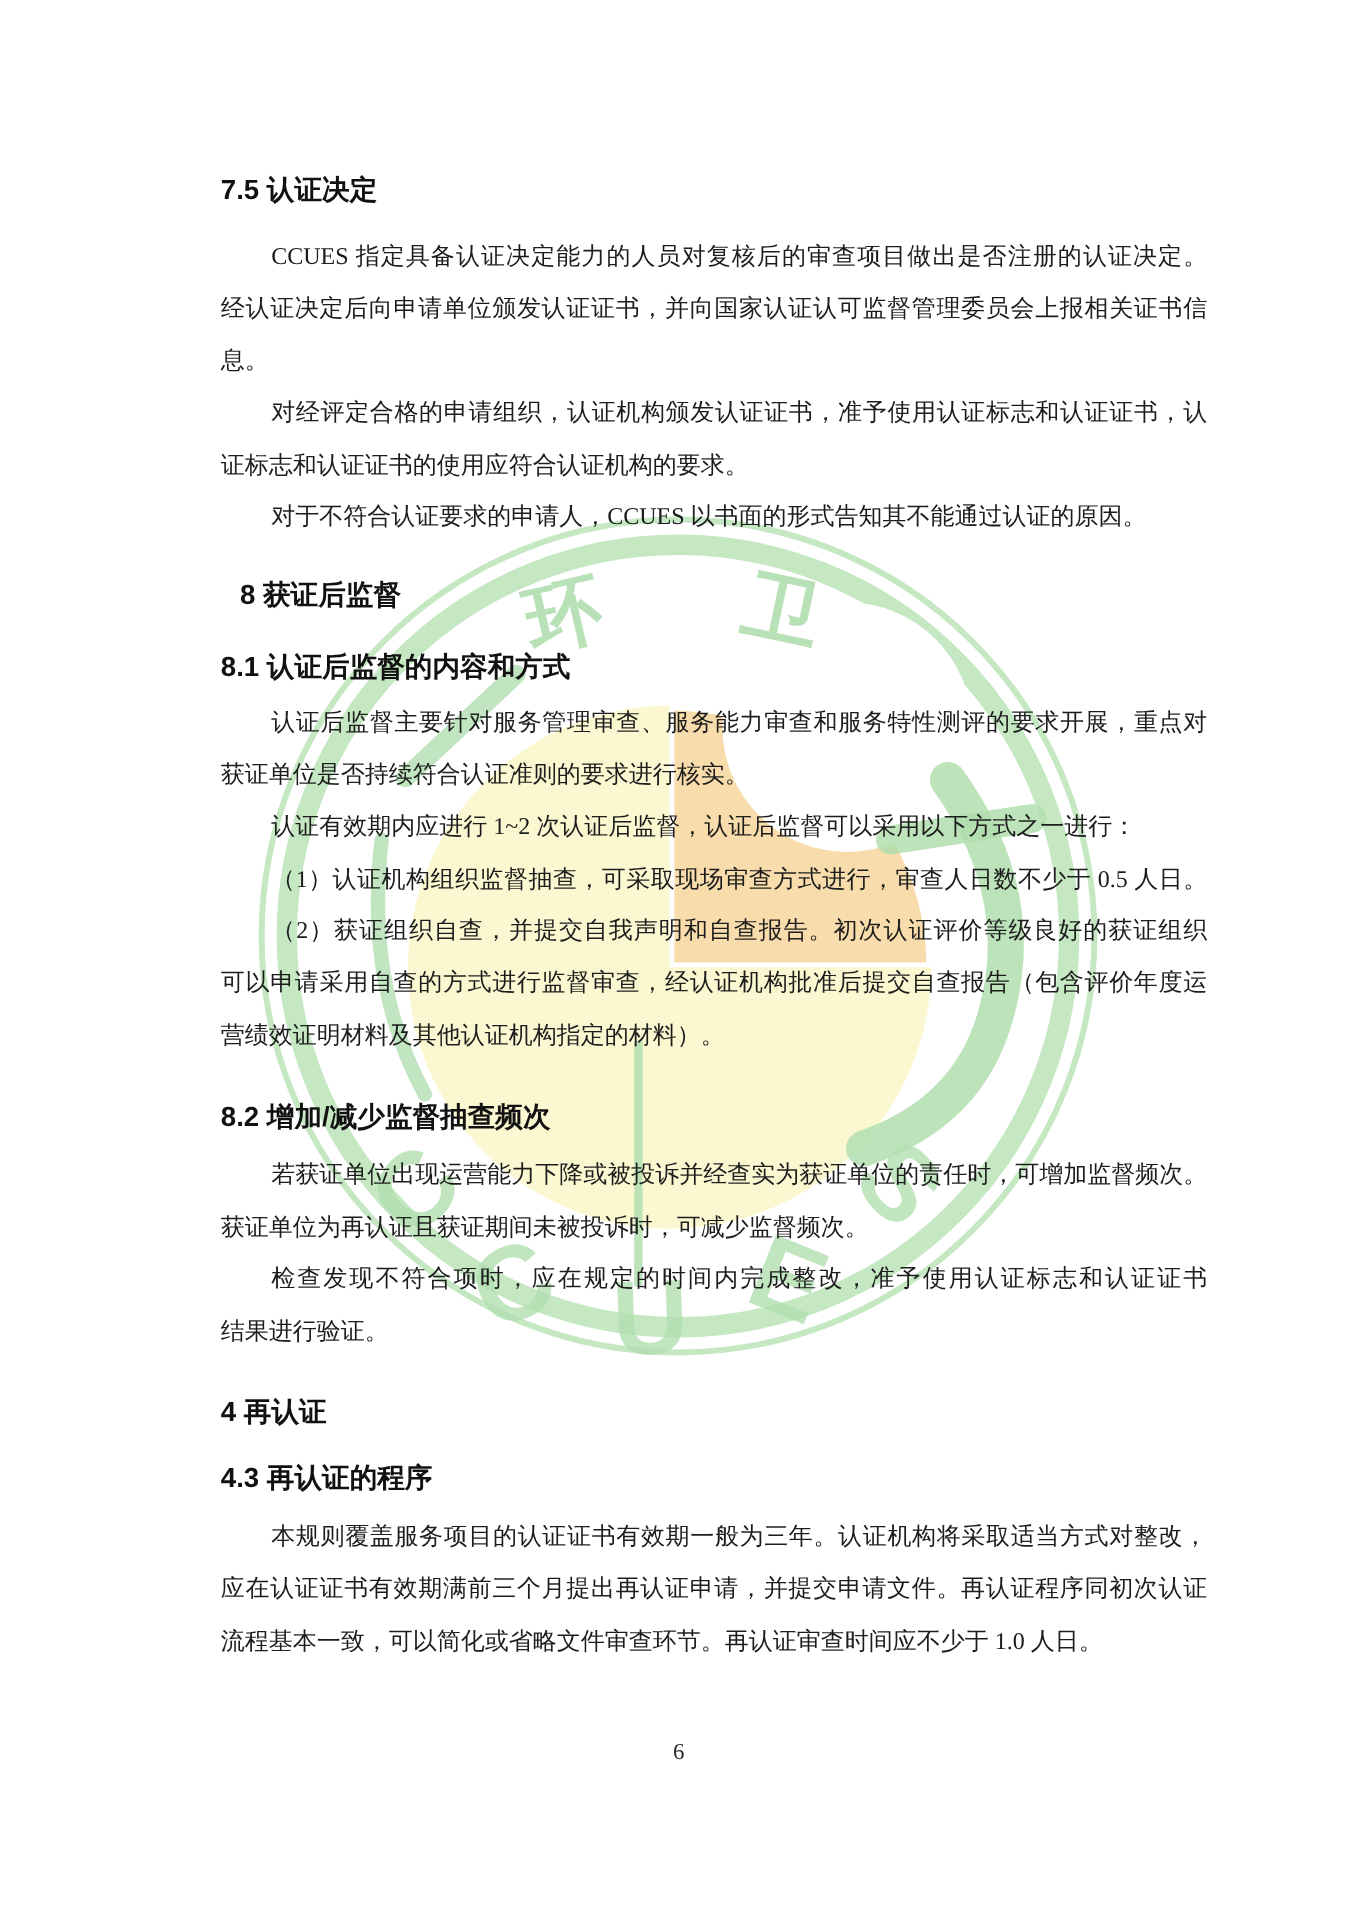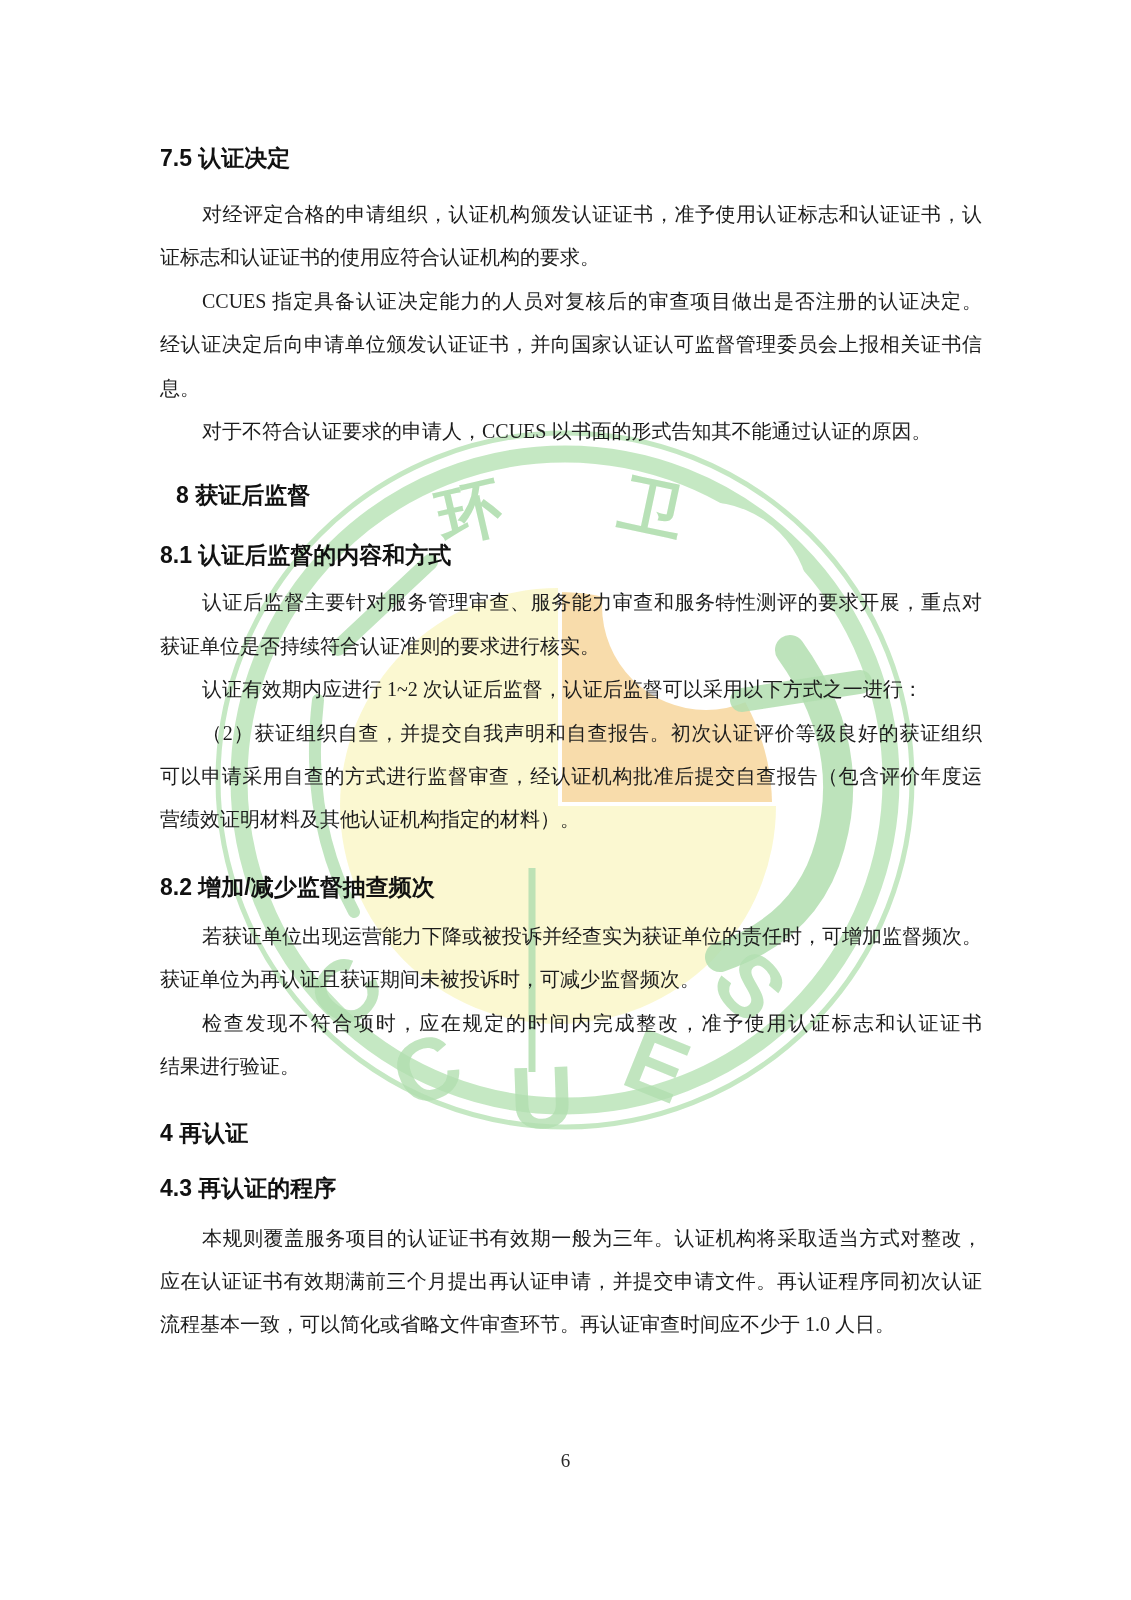--- a/index.html
+++ b/index.html
@@ -1,21 +1,21 @@
 <!DOCTYPE html>
 <html><head>
 <meta charset="utf-8">
 <style>
   html,body{margin:0;padding:0;background:#ffffff;}
   .page{position:relative;width:1131px;height:1600px;background:#ffffff;overflow:hidden;
         font-family:"Liberation Serif","DejaVu Serif",serif;color:#1c1c1c;}
   .watermark{position:absolute;left:0;top:0;pointer-events:none;}
   .wm-letter{font-family:"Liberation Sans","DejaVu Sans",sans-serif;font-weight:bold;font-size:88px;}
   .wm-hanzi{font-family:"Liberation Sans","DejaVu Sans",sans-serif;font-weight:bold;font-size:64px;}
-  .content{position:absolute;left:160px;top:137px;width:822px;}
+  .content{position:absolute;left:184px;top:137px;width:822px;}
   .hd{font-family:"Liberation Sans","DejaVu Sans",sans-serif;font-weight:700;font-size:23px;
       line-height:43px;white-space:nowrap;color:#111;}
   .ln{font-size:20px;line-height:43.4px;white-space:nowrap;}
   .ln.fill{text-align:justify;text-align-last:justify;}
   .ln.ind{text-indent:42px;}
   .pagenum{position:absolute;top:1450px;left:0;width:1131px;text-align:center;
            font-size:19px;color:#2a2a2a;}
 </style>
 </head>
 <body>
@@ -44,42 +44,45 @@
       <text class="wm-letter" x="657" y="1096" text-anchor="middle" transform="rotate(22 657 1066)" opacity="0.8" fill="#a9dba7">E</text>
       <text class="wm-letter" x="750" y="1016" text-anchor="middle" transform="rotate(48 750 986)" opacity="0.8" fill="#a9dba7">S</text>
     </g>
   </svg>
 
   <div class="content">
 
     <div class="hd" style="margin:0 0 13px 0">7.5 认证决定</div>
 
     <div class="para">
-      <div class="ln fill ind">对经评定合格的申请组织，认证机构颁发认证证书，准予使用认证标志和认证证书，认</div>
-      <div class="ln">证标志和认证证书的使用应符合认证机构的要求。</div>
-    </div>
-    <div class="para">
       <div class="ln fill ind">CCUES 指定具备认证决定能力的人员对复核后的审查项目做出是否注册的认证决定。</div>
       <div class="ln fill">经认证决定后向申请单位颁发认证证书，并向国家认证认可监督管理委员会上报相关证书信</div>
       <div class="ln">息。</div>
+    </div>
+    <div class="para">
+      <div class="ln fill ind">对经评定合格的申请组织，认证机构颁发认证证书，准予使用认证标志和认证证书，认</div>
+      <div class="ln">证标志和认证证书的使用应符合认证机构的要求。</div>
     </div>
     <div class="para">
       <div class="ln ind">对于不符合认证要求的申请人，CCUES 以书面的形式告知其不能通过认证的原因。</div>
     </div>
 
     <div class="hd" style="margin:21px 0 0 16px">8 获证后监督</div>
 
     <div class="hd" style="margin:17px 0 4px 0">8.1 认证后监督的内容和方式</div>
 
     <div class="para">
       <div class="ln fill ind">认证后监督主要针对服务管理审查、服务能力审查和服务特性测评的要求开展，重点对</div>
       <div class="ln">获证单位是否持续符合认证准则的要求进行核实。</div>
     </div>
     <div class="para">
       <div class="ln ind">认证有效期内应进行 1~2 次认证后监督，认证后监督可以采用以下方式之一进行：</div>
+    </div>
+    <div class="para">
+      <div class="ln fill ind">（1）认证机构组织监督抽查，可采取现场审查方式进行，审查人日数不少于 0.5 人日。</div>
     </div>
     <div class="para">
       <div class="ln fill ind">（2）获证组织自查，并提交自我声明和自查报告。初次认证评价等级良好的获证组织</div>
       <div class="ln fill">可以申请采用自查的方式进行监督审查，经认证机构批准后提交自查报告（包含评价年度运</div>
       <div class="ln">营绩效证明材料及其他认证机构指定的材料）。</div>
     </div>
 
     <div class="hd" style="margin:24px 0 6px 0">8.2 增加/减少监督抽查频次</div>
 
     <div class="para">

